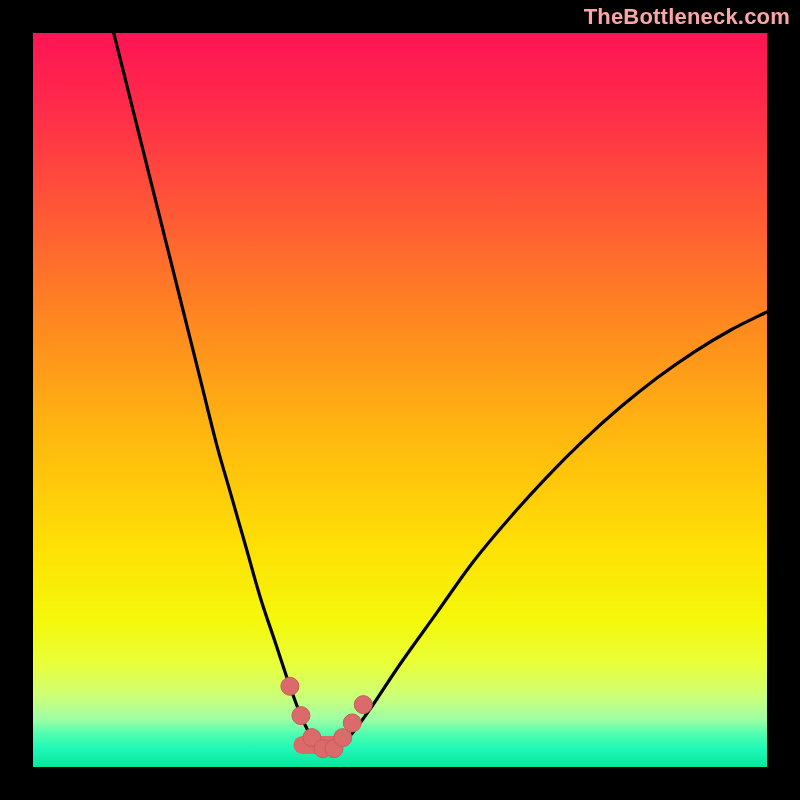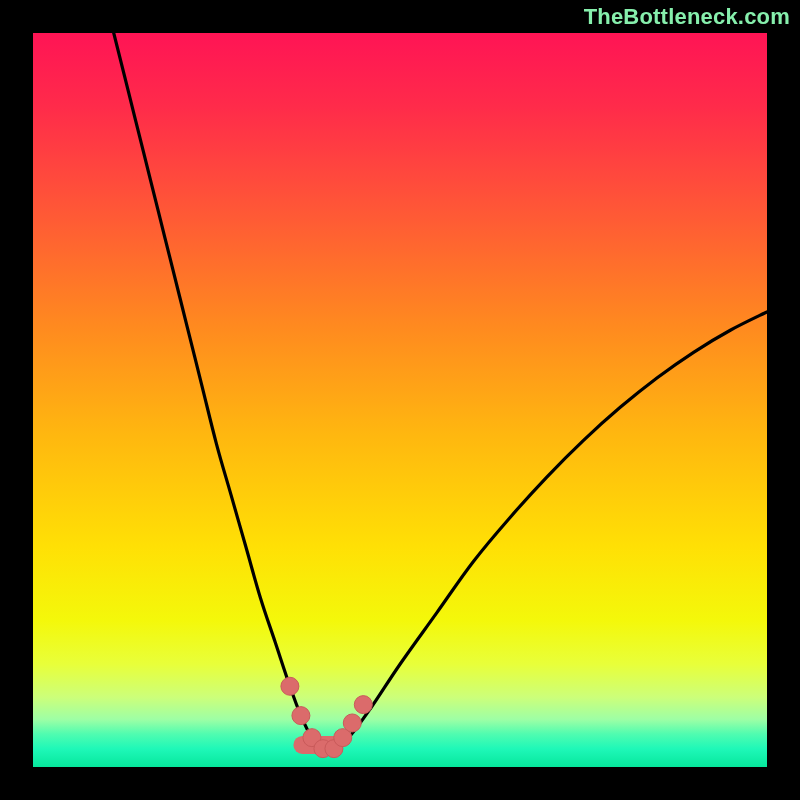--- a/index.html
+++ b/index.html
@@ -13,21 +13,21 @@
   }
   .stage {
     position: relative;
     width: 800px;
     height: 800px;
   }
   .watermark {
     position: absolute;
     top: 4px;
     right: 10px;
-    color: #86efac;
+    color: #fca5a5;
     font-size: 22px;
     font-weight: 600;
     letter-spacing: 0.2px;
     z-index: 10;
   }
   .plot-wrap {
     position: absolute;
     left: 33px;
     top: 33px;
     width: 734px;

